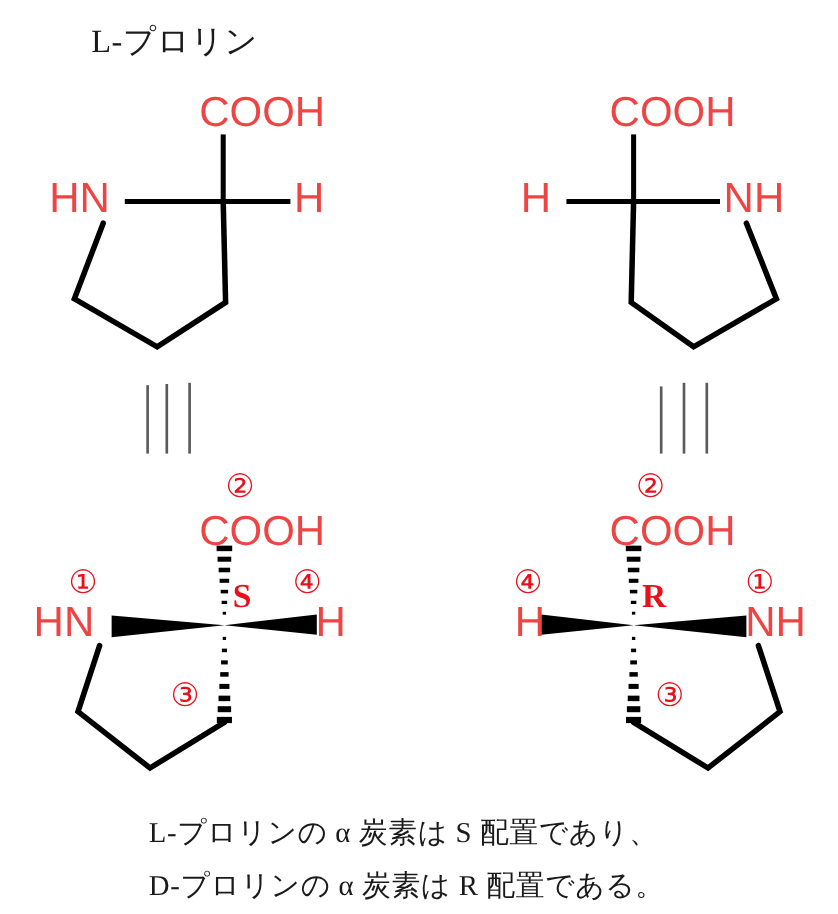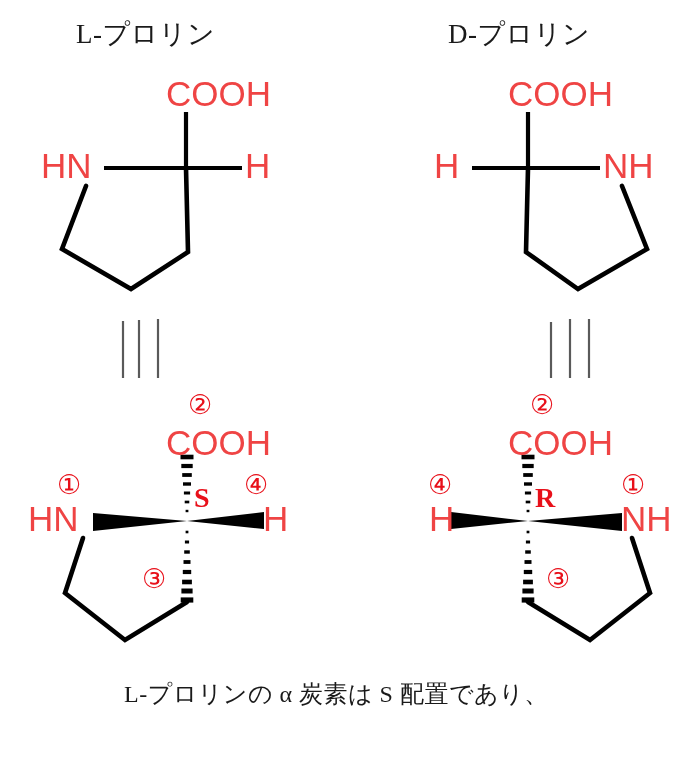--- a/index.html
+++ b/index.html
@@ -108,21 +108,20 @@
     stroke: #000000;
     stroke-linecap: butt;
   }
 </style>
 </head>
 <body>
 
 <div class="canvas">
 
   <div class="title title-l">L-プロリン</div>
-  <div class="title title-d">D-プロリン</div>
 
   <svg class="layer" viewBox="0 0 698 762">
 
     <g>
 
       <line class="bond" x1="186" y1="168" x2="186" y2="112"></line>
       <line class="bond" x1="186" y1="168" x2="104" y2="168"></line>
       <line class="bond" x1="186" y1="168" x2="242" y2="168"></line>
       <polyline class="bond-ring" points="86,186 62,249 131,289 188,252 186,168"></polyline>
     </g>
@@ -227,14 +226,15 @@
   <div class="atom" style="left:621px; top:501px;">NH</div>
   <div class="atom" style="left:429px; top:501px;">H</div>
   <div class="stereo-letter" style="left:535px; top:484px;">R</div>
 
   <div class="circled" style="left:530px; top:392px;">②</div>
   <div class="circled" style="left:621px; top:472px;">①</div>
   <div class="circled" style="left:428px; top:472px;">④</div>
   <div class="circled" style="left:546px; top:566px;">③</div>
 
   <div class="caption caption-1">L-プロリンの α 炭素は S 配置であり、</div>
+  <div class="caption caption-2">D-プロリンの α 炭素は R 配置である。</div>
 
 </div>
 
 </body></html>

